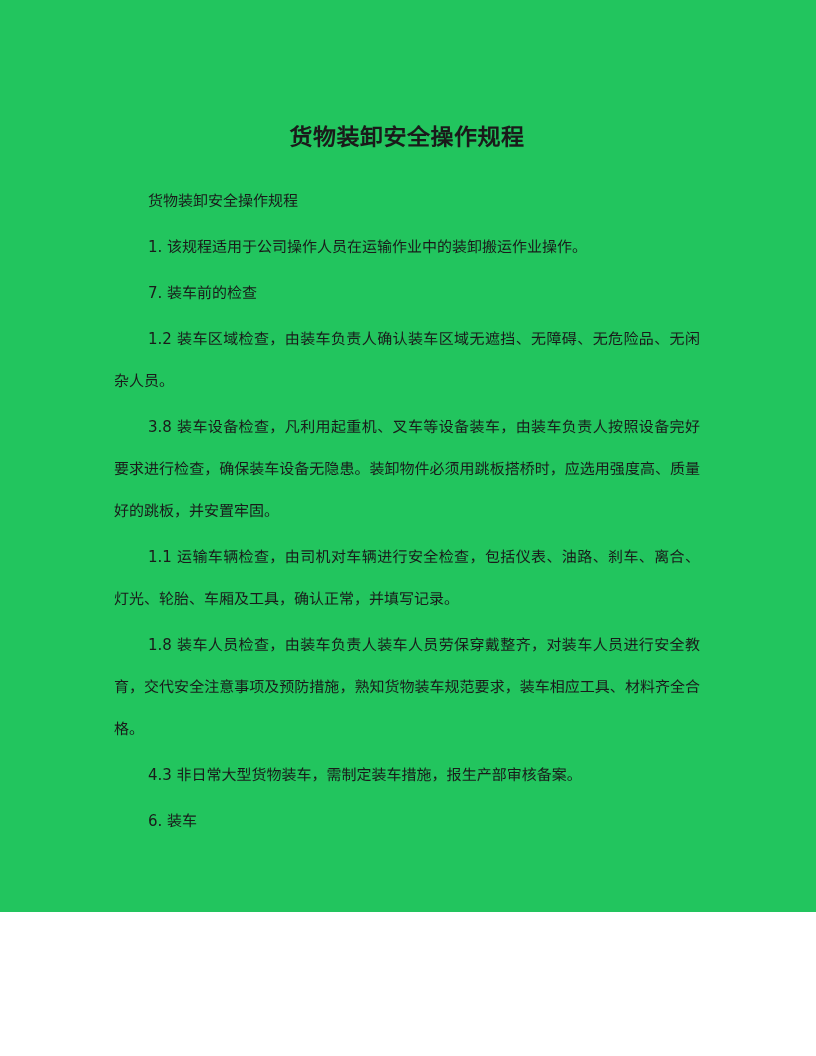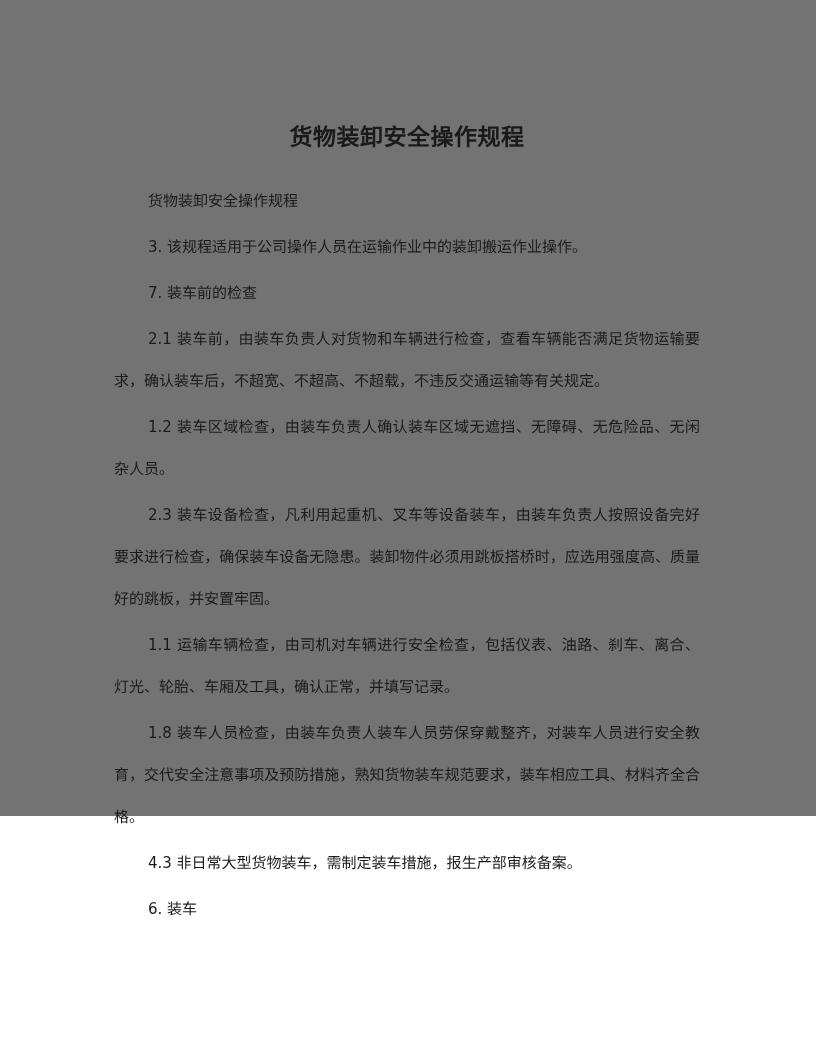--- a/index.html
+++ b/index.html
@@ -13,22 +13,22 @@
     height: 1056px;
     overflow: hidden;
     font-family: "DejaVu Sans", "Liberation Sans", sans-serif;
     color: #1a1a1a;
     -webkit-font-smoothing: antialiased;
   }
 
   .page {
     position: relative;
     width: 816px;
-    height: 816px;
-    background: #737373;
+    height: 912px;
+    background: #22c55e;
     box-sizing: border-box;
   }
 
   .doc-body {
     position: absolute;
     left: 114px;
     top: 120px;
     width: 586px;
   }
 
@@ -66,29 +66,28 @@
 <body>
 
 <div class="page">
 
   <div class="doc-body">
 
     <h1 class="doc-title">货物装卸安全操作规程</h1>
 
     <p class="para indent single">货物装卸安全操作规程</p>
 
-    <p class="para indent single">3.  该规程适用于公司操作人员在运输作业中的装卸搬运作业操作。</p>
+    <p class="para indent single">1.  该规程适用于公司操作人员在运输作业中的装卸搬运作业操作。</p>
 
     <p class="para indent single">7. 装车前的检查</p>
 
-    <p class="para indent">2.1 装车前，由装车负责人对货物和车辆进行检查，查看车辆能否满足货物运输要求，确认装车后，不超宽、不超高、不超载，不违反交通运输等有关规定。</p>
 
     <p class="para indent">1.2 装车区域检查，由装车负责人确认装车区域无遮挡、无障碍、无危险品、无闲杂人员。</p>
 
-    <p class="para indent">2.3 装车设备检查，凡利用起重机、叉车等设备装车，由装车负责人按照设备完好要求进行检查，确保装车设备无隐患。装卸物件必须用跳板搭桥时，应选用强度高、质量好的跳板，并安置牢固。</p>
+    <p class="para indent">3.8 装车设备检查，凡利用起重机、叉车等设备装车，由装车负责人按照设备完好要求进行检查，确保装车设备无隐患。装卸物件必须用跳板搭桥时，应选用强度高、质量好的跳板，并安置牢固。</p>
 
     <p class="para indent">1.1 运输车辆检查，由司机对车辆进行安全检查，包括仪表、油路、刹车、离合、灯光、轮胎、车厢及工具，确认正常，并填写记录。</p>
 
     <p class="para indent">1.8 装车人员检查，由装车负责人装车人员劳保穿戴整齐，对装车人员进行安全教育，交代安全注意事项及预防措施，熟知货物装车规范要求，装车相应工具、材料齐全合格。</p>
 
     <p class="para indent single">4.3 非日常大型货物装车，需制定装车措施，报生产部审核备案。</p>
 
     <p class="para indent single">6. 装车</p>
 
   </div>

